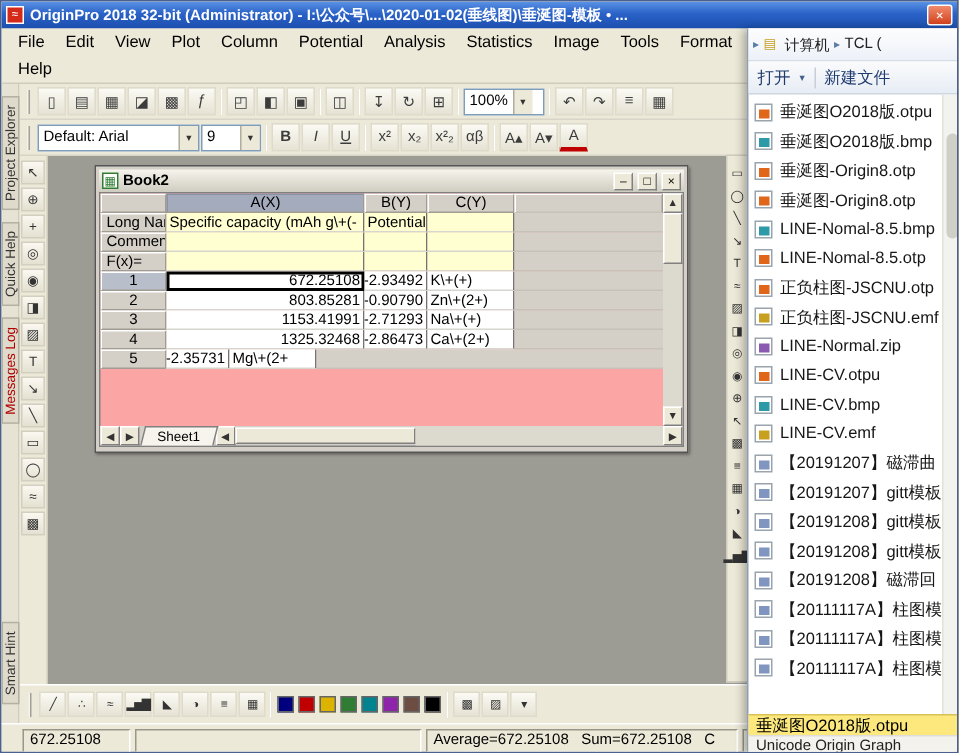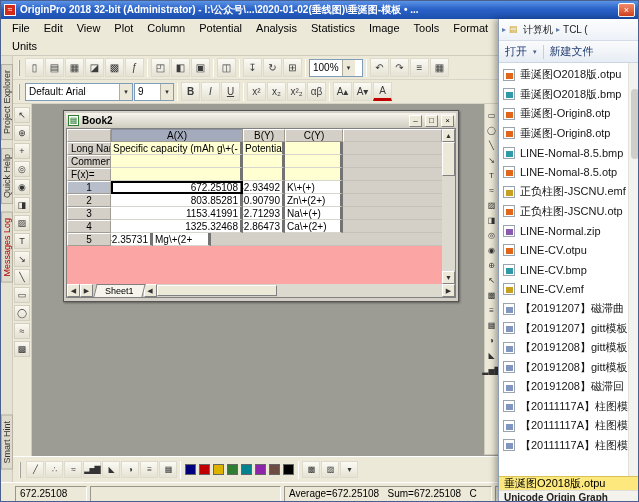--- a/index.html
+++ b/index.html
@@ -43,21 +43,21 @@
 .bt-icon{flex:none;width:11px;height:11px;background:#fff;border:1px solid #2e7d32;color:#2e7d32;font-size:8px;line-height:9px;text-align:center}
 .booktitle .t{flex:1;font-size:10px;font-weight:bold}
 .wbtn{flex:none;width:13px;height:12px;background:#ece9d8;border:1px solid;border-color:#fff #808080 #808080 #fff;font-size:8px;line-height:10px;text-align:center}
 .sheetwrap{display:flex;height:156px;border:1px solid #808080;border-bottom:none;background:#fca5a5}
 .sheet{flex:1;overflow:hidden;min-width:0}
 .srow{display:flex;height:13px;font-size:10px}
 .hc{background:#d4d0c8;border-right:1px solid #a09c92;border-bottom:1px solid #a09c92;border-top:1px solid #fff;border-left:1px solid #fff;display:flex;align-items:center;justify-content:center;overflow:hidden;white-space:nowrap}
 .hc.selh{background:#a3abbd;border-top-color:#8a92a4;border-left-color:#8a92a4}
 .c0{flex:none;width:44px}.c1{flex:none;width:132px}.c2{flex:none;width:42px}.c3{flex:none;width:58px}
 .cfill{flex:1;background:#d4d0c8;border-bottom:1px solid #c6c2b8}
-.cell{display:flex;align-items:center;padding:0 2px;background:#fff;border-right:3px solid #737373;border-bottom:1px solid #d6d6ce;overflow:hidden;white-space:nowrap}
+.cell{display:flex;align-items:center;padding:0 2px;background:#fff;border-right:1px solid #737373;border-bottom:1px solid #d6d6ce;overflow:hidden;white-space:nowrap}
 .lab .cell{background:#ffffd2}
 .num{justify-content:flex-end}
 .rh{justify-content:flex-start;padding-left:3px}
 .rn{justify-content:center}
 .selcell{outline:2px solid #000;outline-offset:-2px}
 .selrh{background:#b9bfca}
 .vscroll{flex:none;width:13px;display:flex;flex-direction:column;background:#dcd9cf}
 .sbtn{flex:none;width:13px;height:13px;font-size:7px;display:flex;align-items:center;justify-content:center;background:#ece9d8;border:1px solid;border-color:#fff #808080 #808080 #fff;color:#333}
 .vthumb{flex:none;width:13px;height:34px;background:#ece9d8;border:1px solid;border-color:#fff #808080 #808080 #fff}
 .vtrack{flex:1}
@@ -85,21 +85,21 @@
 .listwrap{flex:1;display:flex;overflow:hidden}
 .flist{flex:1;padding-top:2px;overflow:hidden;min-width:0}
 .frow{height:19.5px;display:flex;align-items:center;gap:5px;padding:0 4px;font-size:11px;color:#161616;white-space:nowrap;overflow:hidden}
 .fico{flex:none;width:12px;height:12px;border:1px solid #9aa4ae;background:linear-gradient(var(--c,#999),var(--c,#999)) 2px 3px/7px 6px no-repeat,#fff}
 .fico[data-kind="otpu"]{--c:#e0661a}.fico[data-kind="otp"]{--c:#e0661a}
 .fico[data-kind="bmp"]{--c:#2e9aa8}.fico[data-kind="emf"]{--c:#c8a020}
 .fico[data-kind="zip"]{--c:#8a5ab0}.fico[data-kind="opj"]{--c:#8095c0}
 .pscroll{flex:none;width:12px;background:#f2f2ef;border-left:1px solid #e2e2da;display:flex;flex-direction:column;align-items:center}
 .pthumb{width:8px;height:70px;background:#cfcfc8;border-radius:4px;margin-top:26px}
 .fnamerow{flex:none;height:14px;background:#fce87c;border-top:1px solid #d8c254;display:flex;align-items:center;padding:0 5px;font-size:11px;overflow:hidden;white-space:nowrap}
-.ftyperow{flex:none;height:13px;background:#f4f2ec;border-top:1px solid #ddd;display:flex;align-items:center;padding:0 5px;font-size:10px;color:#222;overflow:hidden;white-space:nowrap;font-weight:bold}
+.ftyperow{flex:none;height:13px;background:#f4f2ec;border-top:1px solid #ddd;display:flex;align-items:center;padding:0 5px;font-size:10px;color:#222;overflow:hidden;white-space:nowrap;font-weight:normal}
 </style>
 </head>
 <body>
 
 <div class="app">
 
   <div class="titlebar">
     <span class="tb-logo">≈</span>
     <span class="tb-title">OriginPro 2018 32-bit (Administrator) - I:\公众号\...\2020-01-02(垂线图)\垂涎图-模板 • ...</span>
     <span class="tb-close">×</span>
@@ -114,21 +114,21 @@
       <span>Column</span>
       <span>Potential</span>
       <span>Analysis</span>
       <span>Statistics</span>
       <span>Image</span>
       <span>Tools</span>
       <span>Format</span>
       <span>Window</span>
     </div>
     <div class="menurow">
-      <span>Units</span>
+      <span>Help</span>
     </div>
   </div>
 
   <div class="midrow">
 
     <div class="lefttabs">
       <span class="vtab">Project Explorer</span>
       <span class="vtab">Quick Help</span>
       <span class="vtab red">Messages Log</span>
       <span class="vtab last">Smart Hint</span>
@@ -395,28 +395,28 @@
           </div>
         <div class="frow">
             <span class="fico" data-kind="bmp"></span>
             <span>LINE-Nomal-8.5.bmp</span>
           </div>
         <div class="frow">
             <span class="fico" data-kind="otp"></span>
             <span>LINE-Nomal-8.5.otp</span>
           </div>
         <div class="frow">
+            <span class="fico" data-kind="otp"></span>
+            <span>正负柱图-JSCNU.otp</span>
+          </div>
+        <div class="frow">
             <span class="fico" data-kind="emf"></span>
             <span>正负柱图-JSCNU.emf</span>
           </div>
         <div class="frow">
-            <span class="fico" data-kind="otp"></span>
-            <span>正负柱图-JSCNU.otp</span>
-          </div>
-        <div class="frow">
             <span class="fico" data-kind="zip"></span>
             <span>LINE-Normal.zip</span>
           </div>
         <div class="frow">
             <span class="fico" data-kind="otpu"></span>
             <span>LINE-CV.otpu</span>
           </div>
         <div class="frow">
             <span class="fico" data-kind="bmp"></span>
             <span>LINE-CV.bmp</span>

